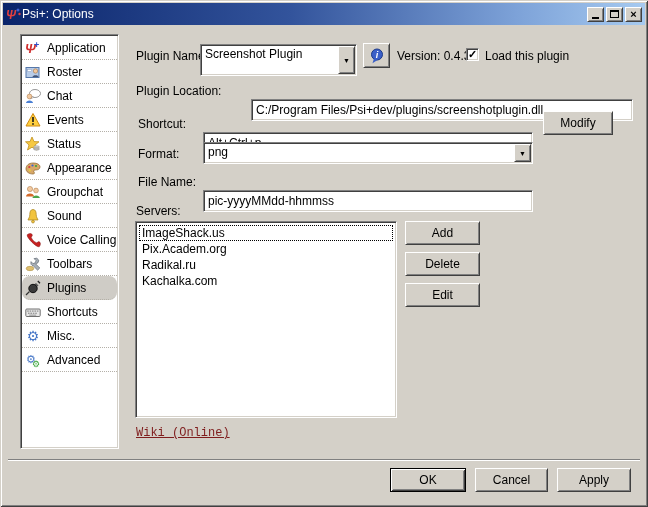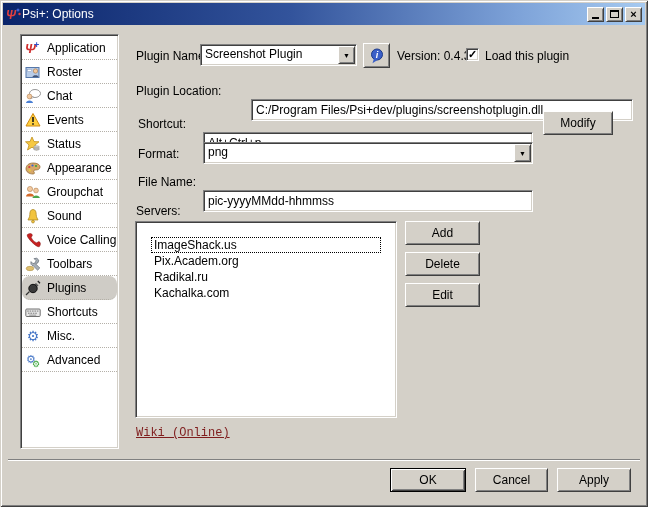--- a/index.html
+++ b/index.html
@@ -40,21 +40,21 @@
     display:flex; align-items:center; justify-content:center; cursor:pointer; }
   .arrow{ font-size:7px; line-height:1; }
   .btn{ position:absolute; font-family:"Liberation Sans",sans-serif; font-size:12px;
     display:flex; align-items:center; justify-content:center; cursor:pointer; color:#000; }
   .btn-default{ background:#d4d0c8; border:1px solid #000;
     box-shadow: inset 1px 1px 0 #fff, inset -1px -1px 0 #404040,
                 inset 2px 2px 0 #d4d0c8, inset -2px -2px 0 #808080; }
   .checkbox{ position:absolute; width:13px; height:13px; display:flex;
     align-items:center; justify-content:center; cursor:pointer; }
   .check{ font-size:11px; font-weight:bold; line-height:1; margin-top:-1px; }
-  .server-list{ position:absolute; padding:15px; overflow:hidden; }
+  .server-list{ position:absolute; padding:3px; overflow:hidden; }
   .srv-row{ height:16px; line-height:15px; padding:0 2px; font-size:12px;
     border:1px solid transparent; cursor:default; white-space:nowrap; }
   .srv-row.focused{ border:1px dotted #000; }
   .wiki{ position:absolute; color:#7f1d1d; text-decoration:underline; font-size:12px; cursor:pointer;font-family:Liberation Mono, monospace; }
   .groove{ position:absolute; height:2px; border-top:1px solid #808080; border-bottom:1px solid #fff; }
 </style>
 </head>
 <body>
 
 <div class="window">
@@ -225,21 +225,21 @@
           <svg viewBox="0 0 16 16" width="16" height="16">
             <text x="6" y="10.5" text-anchor="middle" font-size="11" fill="#4878c8">⚙</text>
             <text x="11" y="15" text-anchor="middle" font-size="9" fill="#3aa43a">⚙</text>
           </svg>
         </span>
         <span class="side-label">Advanced</span>
       </div>
     </div>
 
   <span class="lbl" style="left:136px;top:49px">Plugin Name:</span>
-  <div class="combo sunken" style="left:200px;top:44px;width:157px;height:22px">
+  <div class="combo sunken" style="left:200px;top:44px;width:157px;height:32px">
     <span class="combo-val">Screenshot Plugin</span>
     <span class="combo-btn raised">
         <span class="arrow">▼</span>
       </span>
   </div>
   <div class="btn raised" style="left:363px;top:43px;width:27px;height:25px">
     <span class="ico">
         <svg viewBox="0 0 16 16" width="16" height="16">
           <circle cx="8" cy="6.5" r="5.5" fill="#3a5fc8" stroke="#1c3a8a"></circle>
           <path d="M5 10.5 L3.5 15.2 L9.2 11.4 Z" fill="#3a5fc8"></path>

